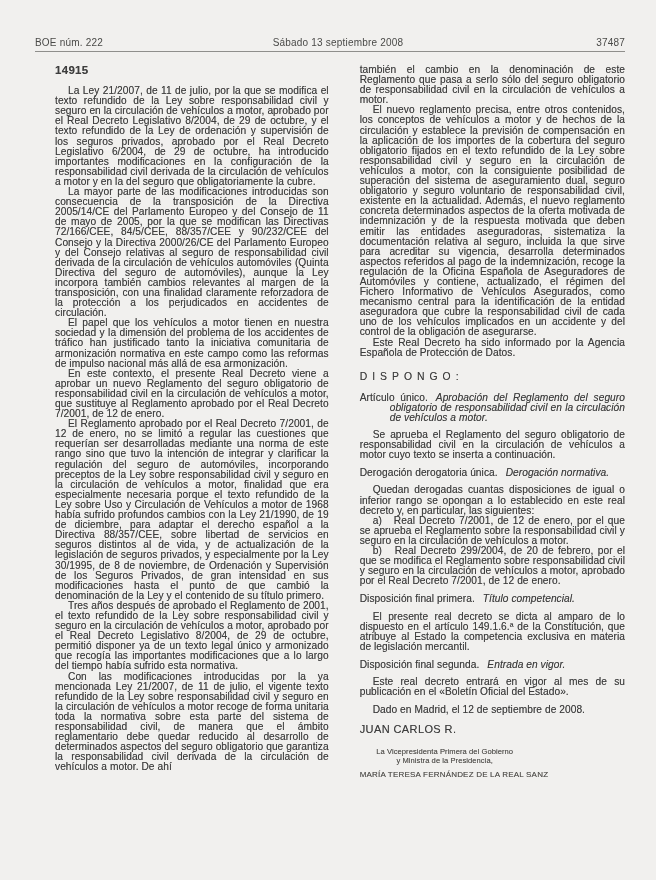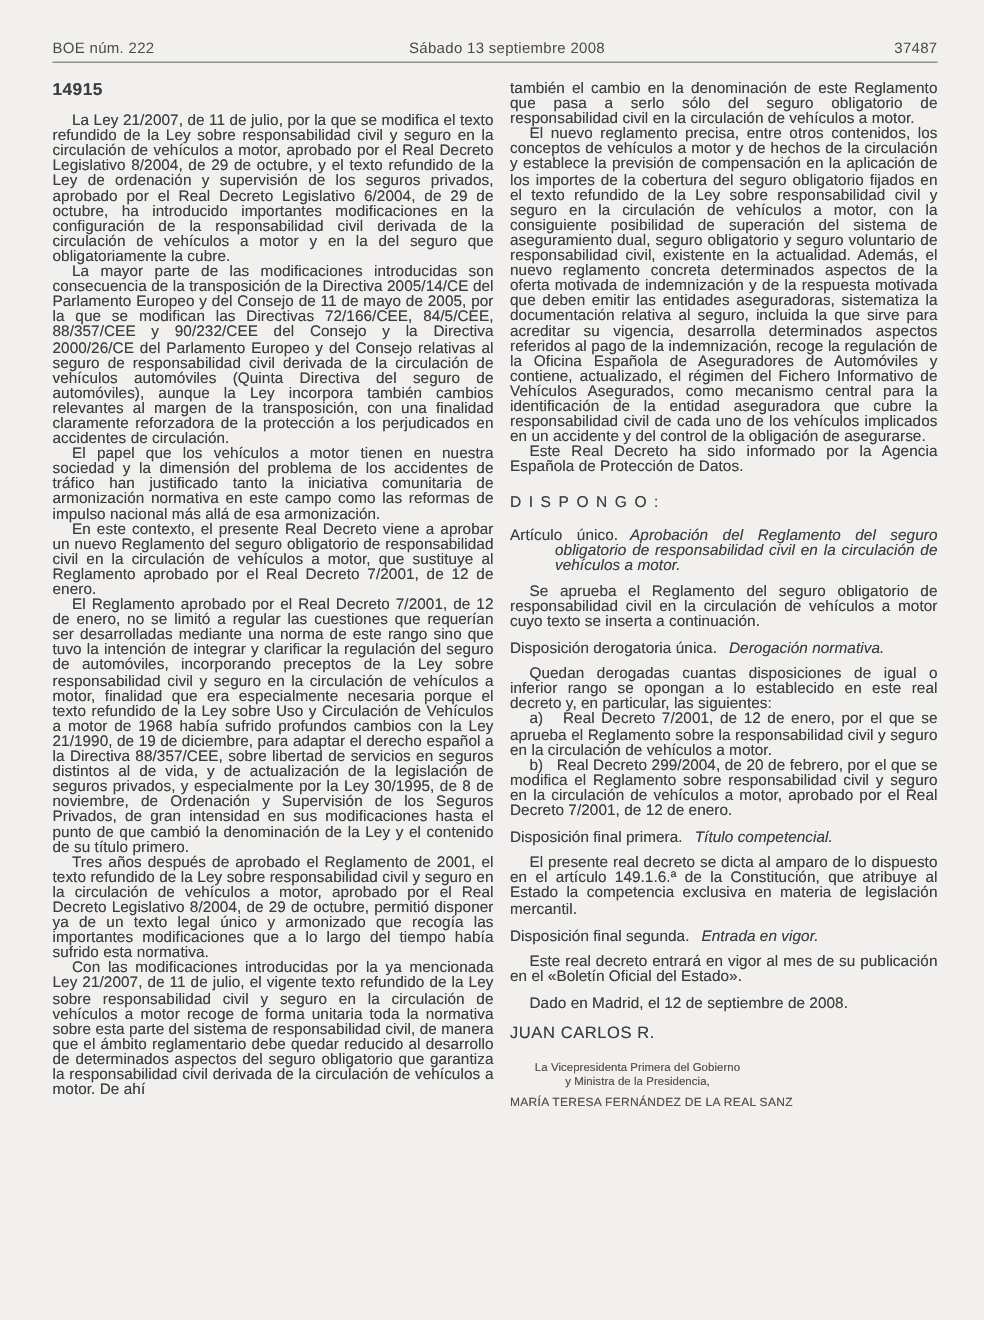--- a/index.html
+++ b/index.html
@@ -6,34 +6,34 @@
   body{
     width:656px;height:880px;
     background:#f1f0ee;
     font-family:"Liberation Sans","DejaVu Sans",sans-serif;
     color:#3e3e3e;
     overflow:hidden;
   }
   .page{
     box-sizing:border-box;
     width:656px;height:880px;
-    padding:27px 31px 0 35px;
+    padding:37px 31px 0 35px;
   }
   
   .hdr{
     display:flex;justify-content:space-between;align-items:baseline;
     font-size:10px;color:#4a4a48;letter-spacing:.2px;
   }
   .hdr .c{position:absolute;left:16px;right:0;text-align:center;}
   .hdr{position:relative;}
   .rule{border-bottom:1px solid #8f8f8c;margin-top:3px;}
   
   .cols{display:flex;gap:11px;margin-top:13px;}
   .col{text-align:justify;font-size:10.2px;line-height:10.1px;letter-spacing:.05px;
-       text-shadow:0 0 .3px rgba(62,62,62,.55);}
+       text-shadow:0 0 .3px rgba(62,62,62,.55);margin-left:20px;}
   .col.left{width:294px;}
   .col.right{width:285px;}
   
   .tblock{display:flex;margin-bottom:11px;}
   .artnum{font-weight:bold;font-size:11.5px;width:38px;flex:0 0 38px;margin-right:14px;letter-spacing:.3px;}
   .arttitle{font-style:italic;font-size:10.4px;line-height:11.3px;text-align:justify;}
   
   p{margin:0;}
   p.ind{text-indent:13px;}
   
@@ -81,21 +81,21 @@
       <p class="ind">Este Real Decreto ha sido informado por la Agencia Española de Protección de Datos.</p>
 
       <div class="dispongo">DISPONGO:</div>
 
       <div class="hang">
         <span class="lbl">Artículo único.</span><span class="ttl">Aprobación del Reglamento del seguro obligatorio de responsabilidad civil en la circulación de vehículos a motor.</span>
       </div>
       <p class="ind">Se aprueba el Reglamento del seguro obligatorio de responsabilidad civil en la circulación de vehículos a motor cuyo texto se inserta a continuación.</p>
 
       <div class="hang">
-        <span class="lbl">Disposición derogatoria única.</span><span class="ttl">Derogación normativa.</span>
+        <span class="lbl">Derogación derogatoria única.</span><span class="ttl">Derogación normativa.</span>
       </div>
       <p class="ind">Quedan derogadas cuantas disposiciones de igual o inferior rango se opongan a lo establecido en este real decreto y, en particular, las siguientes:</p>
       <p class="ind">a)&nbsp;&nbsp;&nbsp;Real Decreto 7/2001, de 12 de enero, por el que se aprueba el Reglamento sobre la responsabilidad civil y seguro en la circulación de vehículos a motor.</p>
       <p class="ind">b)&nbsp;&nbsp;&nbsp;Real Decreto 299/2004, de 20 de febrero, por el que se modifica el Reglamento sobre responsabilidad civil y seguro en la circulación de vehículos a motor, aprobado por el Real Decreto 7/2001, de 12 de enero.</p>
 
       <div class="hang">
         <span class="lbl">Disposición final primera.</span><span class="ttl">Título competencial.</span>
       </div>
       <p class="ind">El presente real decreto se dicta al amparo de lo dispuesto en el artículo 149.1.6.ª de la Constitución, que atribuye al Estado la competencia exclusiva en materia de legislación mercantil.</p>
 

